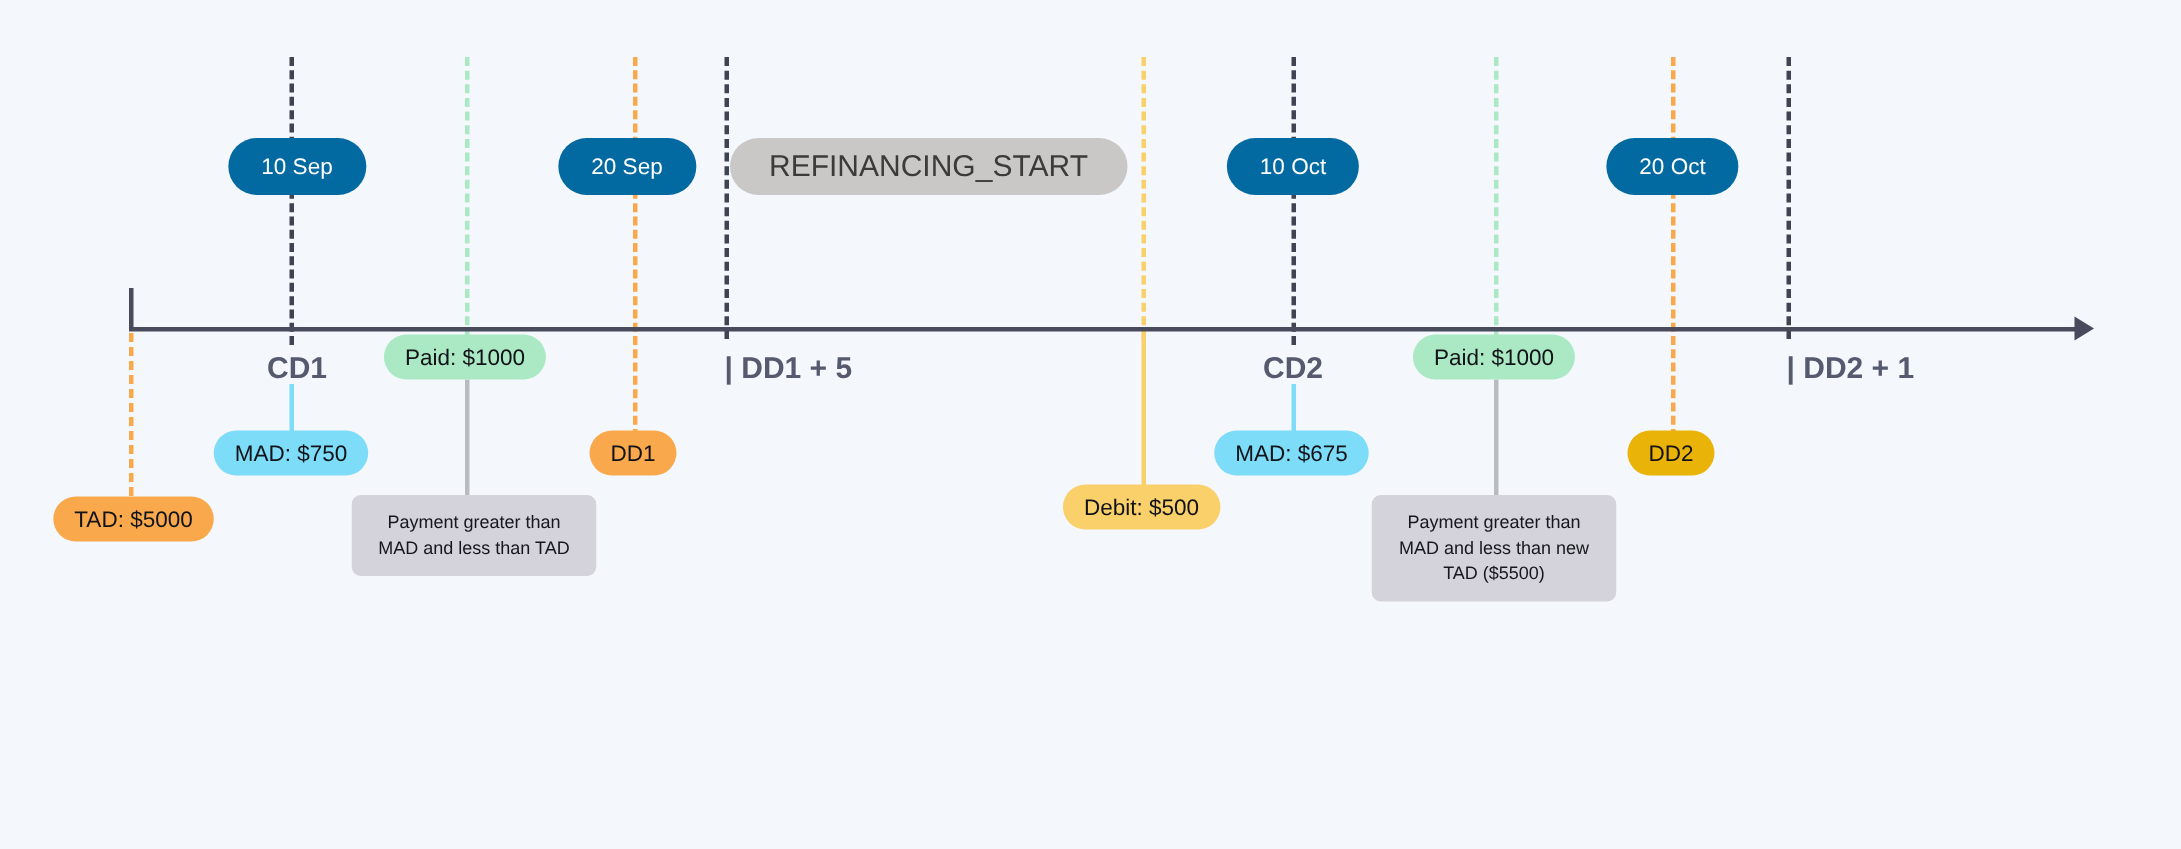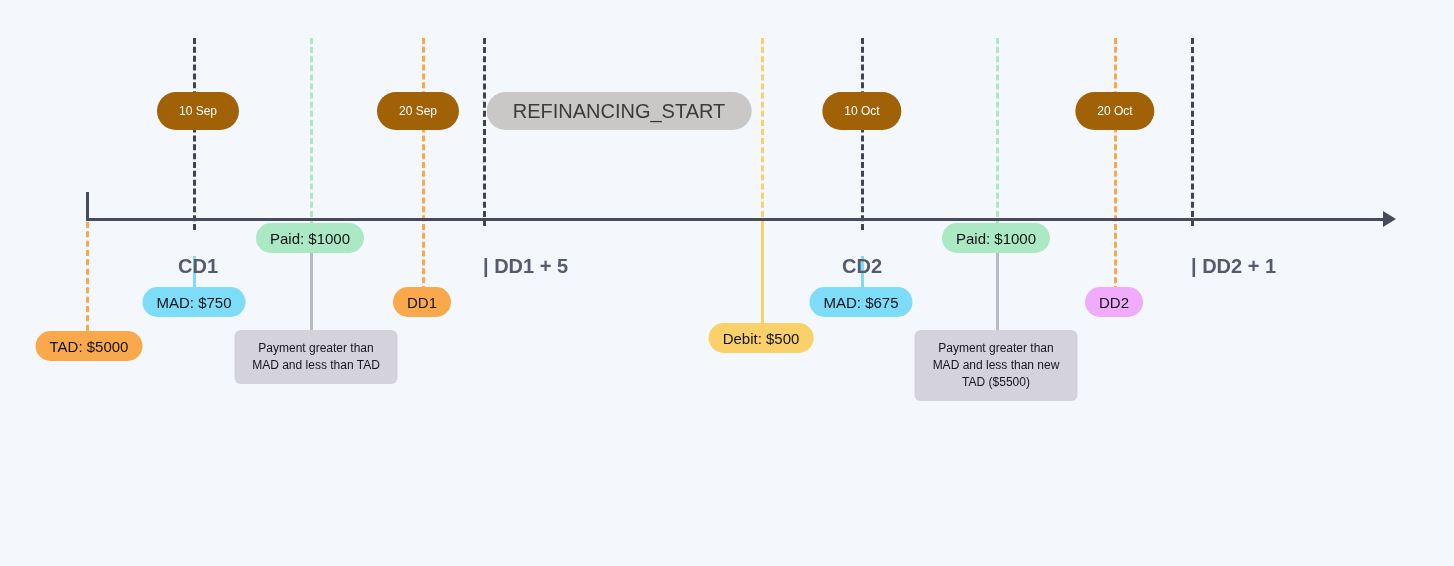--- a/index.html
+++ b/index.html
@@ -50,41 +50,40 @@
   }
   
   .date-pill {
     position: absolute;
     height: 38px;
     display: flex;
     align-items: center;
     justify-content: center;
     padding: 0 22px;
     border-radius: 19px;
-    background: #a16207;
+    background: #0369a1;
     color: #ffffff;
-    font-size: 12px;
+    font-size: 15px;
     white-space: nowrap;
     transform: translateX(-50%);
   }
   .date-pill.event {
     background: #c9c8c6;
     color: #3b3b3b;
     font-size: 20px;
     padding: 0 26px;
   }
   
   .axis-caption {
     position: absolute;
     font-size: 20px;
     font-weight: bold;
     color: #555a6e;
     white-space: nowrap;
     transform: translateX(-50%);
-    margin-top: 20px;
   }
   .axis-caption.left-anchor { transform: none; }
   
   .amt-pill {
     position: absolute;
     height: 30px;
     display: flex;
     align-items: center;
     justify-content: flex-end;
     padding: 0 14px;
@@ -211,21 +210,21 @@
       </div>
       <div class="amt-pill" style="left: 761px; top: 323px; background: rgb(250, 208, 106);">
         <span>Debit: $500</span>
       </div>
       <div class="amt-pill" style="left: 861px; top: 287px; background: rgb(125, 220, 247);">
         <span>MAD: $675</span>
       </div>
       <div class="amt-pill" style="left: 996px; top: 223px; background: rgb(171, 233, 197);">
         <span>Paid: $1000</span>
       </div>
-      <div class="amt-pill" style="left: 1114px; top: 287px; background: #f0abfc;">
+      <div class="amt-pill" style="left: 1114px; top: 287px; background: #eab308;">
         <span>DD2</span>
       </div>
     </div>
 
   <div id="notes">
       <div class="note-box" style="left: 316px; top: 330px; width: 163px;">Payment greater than MAD and less than TAD</div>
       <div class="note-box" style="left: 996px; top: 330px; width: 163px;">Payment greater than MAD and less than new TAD ($5500)</div>
     </div>
 
 

